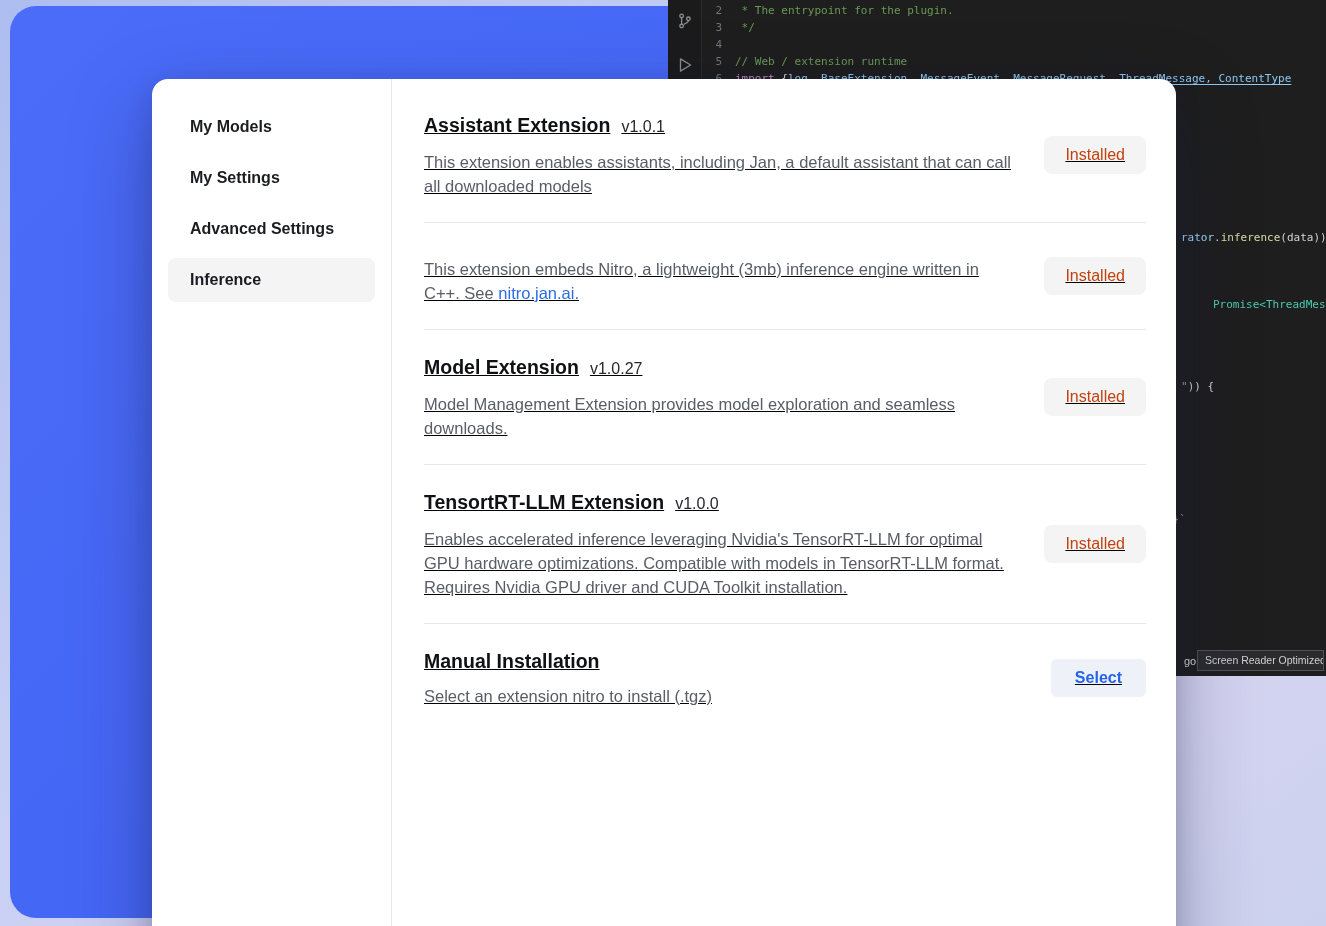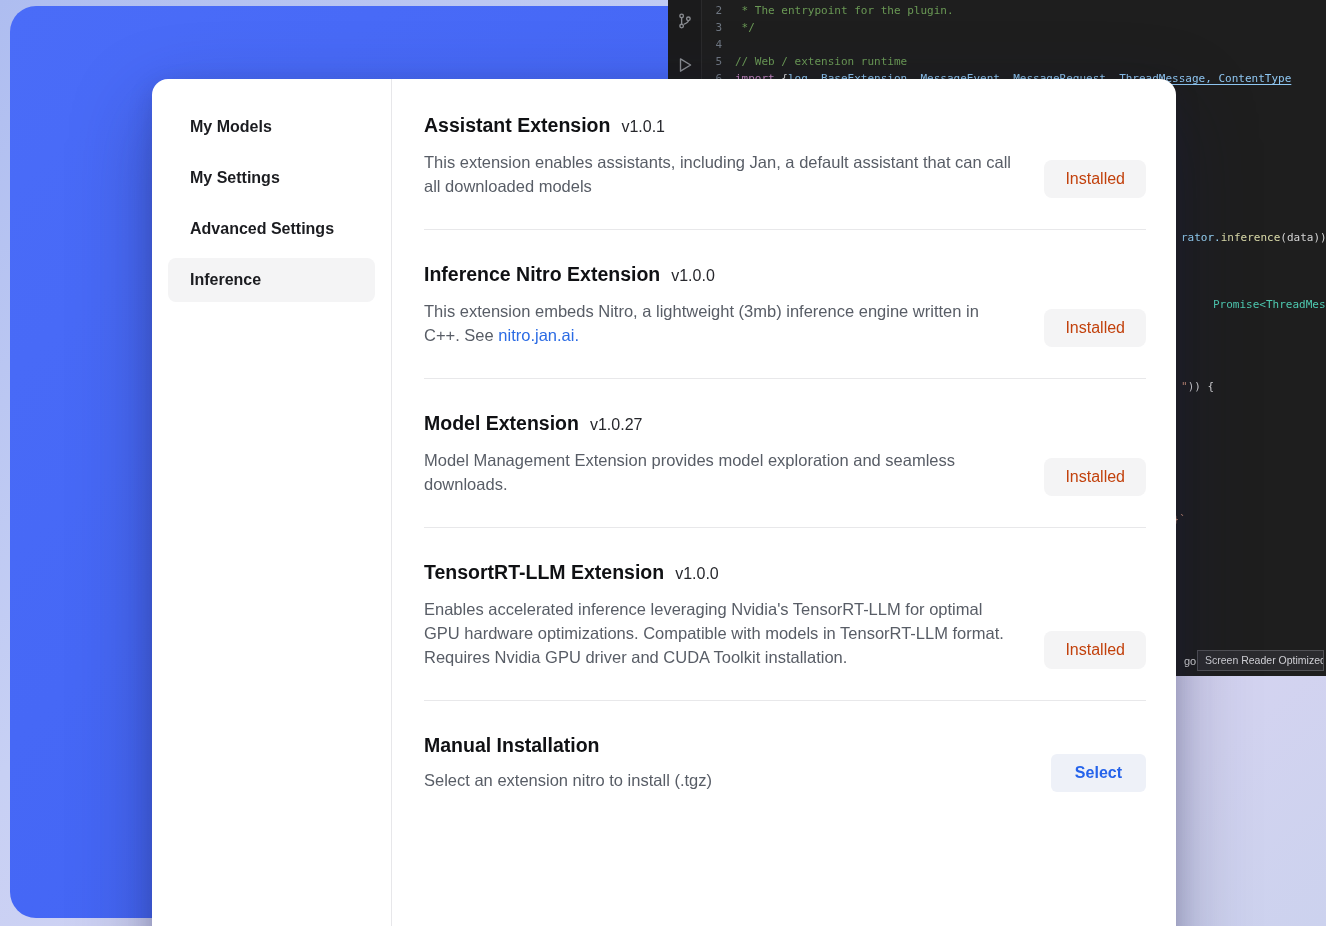--- a/index.html
+++ b/index.html
@@ -61,21 +61,21 @@
     background:#ffffff; border-radius:16px; overflow:hidden; display:flex;
     box-shadow:0 30px 80px rgba(25,30,70,.35), 0 8px 24px rgba(25,30,70,.18);
   }
   .sidebar { flex:none; width:240px; border-right:1px solid #e7e7ea; padding:26px 16px 0 16px; }
   .nav-item {
     display:flex; align-items:center; height:44px; padding:0 22px; margin-bottom:7px;
     border-radius:8px; font-size:16px; font-weight:700; color:#1b1c20; cursor:pointer;
   }
   .nav-item.active { background:#f4f4f5; }
   .content { flex:1; padding:0 30px 0 32px; overflow:hidden; }
-  .ext-row { display:flex; justify-content:space-between; align-items:flex-end; padding:31px 0; }
+  .ext-row { display:flex; justify-content:space-between; align-items:center; padding:24px 0;text-decoration:underline; }
   .ext-row.first { padding-top:33px; }
   .ext-info { max-width:590px; }
   .ext-title { font-size:19.5px; line-height:26px; font-weight:700; color:#101114; }
   .ext-title .ver { font-size:16px; font-weight:400; color:#27282d; margin-left:11px; }
   .ext-desc { margin-top:10px; font-size:16.5px; line-height:24px; color:#585d66; font-weight:400; }
   .link { color:#2b6be4; text-decoration:none; cursor:pointer; }
   .sep { border:none; border-top:1px solid #e8e8ea; }
   .btn {
     flex:none; border:none; border-radius:8px; padding:10px 21px; font-size:16px;
     font-family:"Liberation Sans","DejaVu Sans",sans-serif; cursor:pointer;
@@ -150,21 +150,20 @@
         <div class="ext-info">
           <h2 class="ext-title"><span>Assistant Extension</span><span class="ver">v1.0.1</span></h2>
           <p class="ext-desc">This extension enables assistants, including Jan, a default assistant that can call all downloaded models</p>
         </div>
         <button class="btn installed">Installed</button>
       </section>
       <hr class="sep">
 
       <section class="ext-row">
         <div class="ext-info">
-          <h2 class="ext-title"><span>Inference Nitro Extension</span><span class="ver">v1.0.0</span></h2>
           <p class="ext-desc"><span>This extension embeds Nitro, a lightweight (3mb) inference engine written in C++. See </span><a class="link">nitro.jan.ai.</a></p>
         </div>
         <button class="btn installed">Installed</button>
       </section>
       <hr class="sep">
 
       <section class="ext-row">
         <div class="ext-info">
           <h2 class="ext-title"><span>Model Extension</span><span class="ver">v1.0.27</span></h2>
           <p class="ext-desc">Model Management Extension provides model exploration and seamless downloads.</p>

